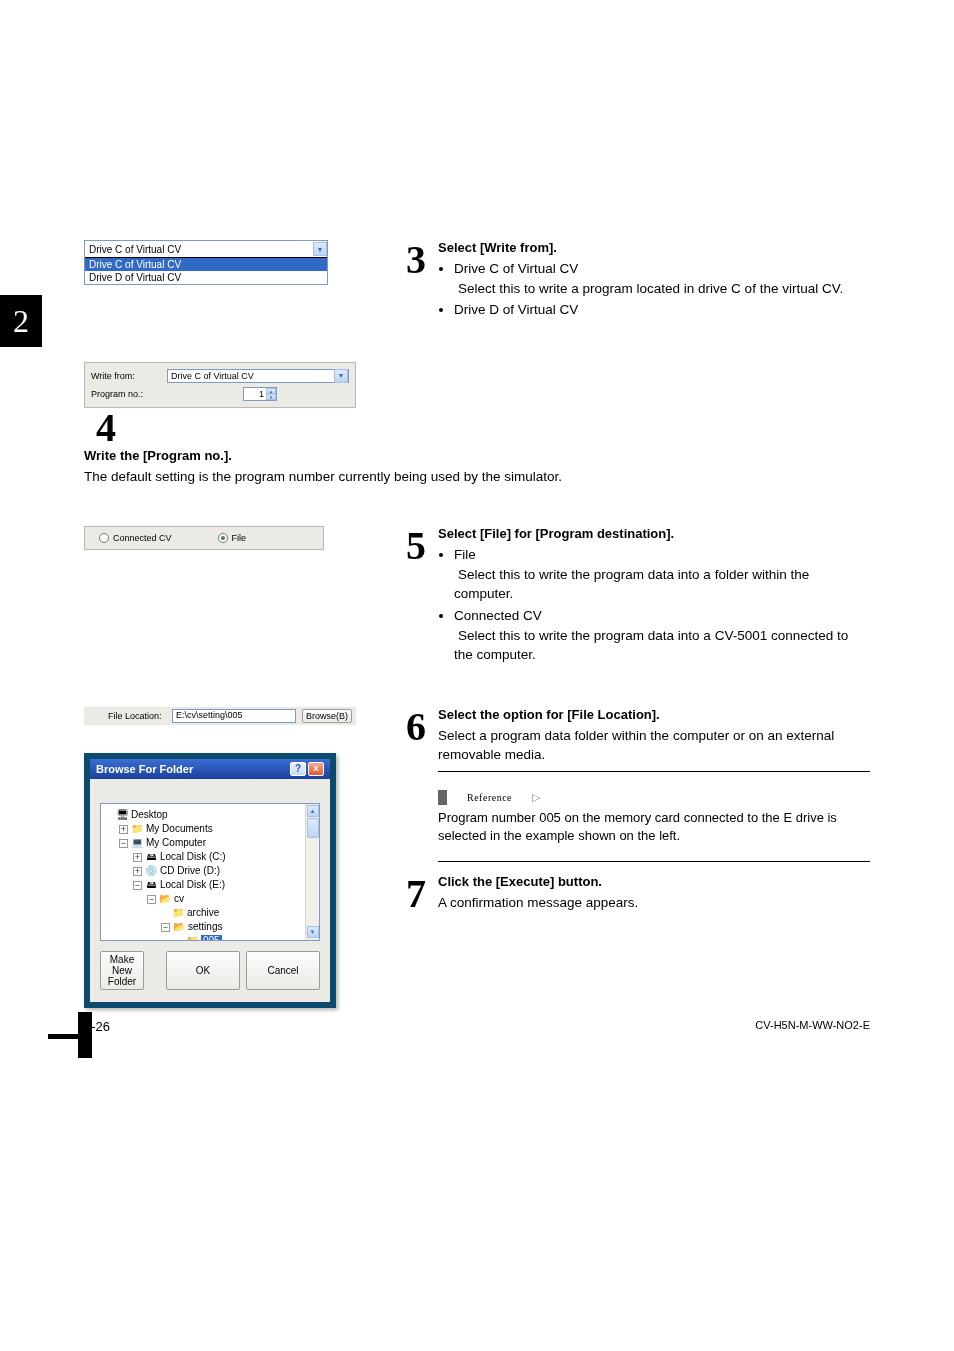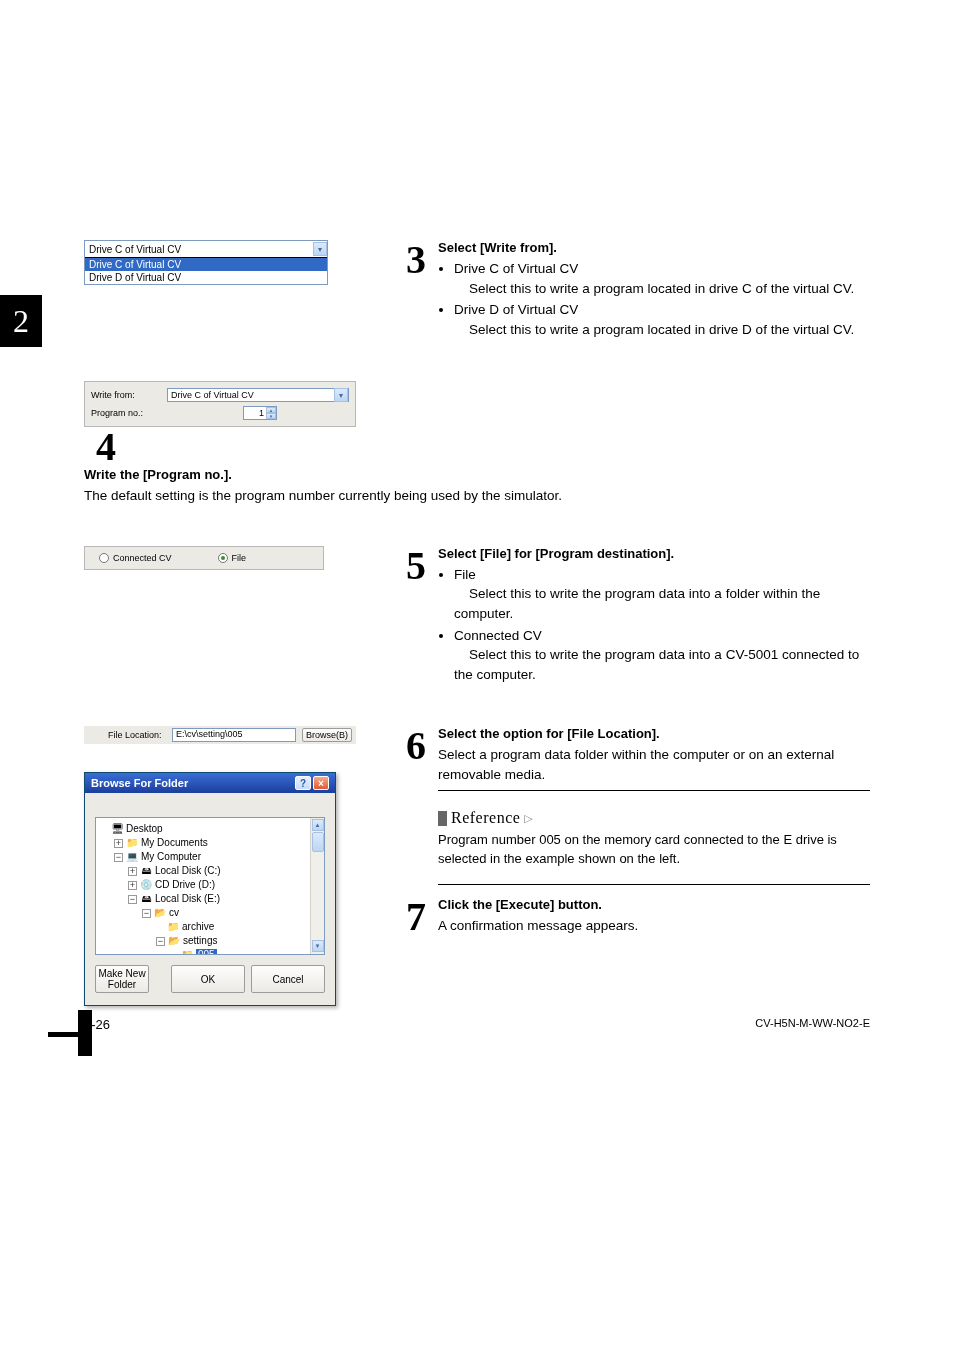--- a/index.html
+++ b/index.html
@@ -59,21 +59,21 @@
     font-weight: bold;
     font-size: 13px;
     margin-bottom: 4px;
   }
   .step-body {
     font-size: 13.5px;
     line-height: 1.45;
   }
   .step-body ul { margin: 0; padding-left: 16px; }
   .step-body ul li { margin-bottom: 2px; list-style: disc; }
-  .step-body .sub { margin-left: 15px; text-align: right; }
+  .step-body .sub { margin-left: 4px; text-align: right; }
   
   .combo {
     width: 244px;
     border: 1px solid #7d9bc1;
     font-family: Tahoma, Geneva, sans-serif;
     font-size: 10px;
     background: #fff;
   }
   .combo-top {
     display: flex;
@@ -202,21 +202,21 @@
     background: linear-gradient(#fdfdfd,#eceae5);
     border: 1px solid #9c9c9c;
     border-radius: 2px;
     font-size: 9px;
     padding: 1px 3px;
     font-family: Tahoma, Geneva, sans-serif;
   }
   
   .dialog {
     width: 252px;
-    border: 1px solid #0c4a6e;
+    border: 6px solid #0c4a6e;
     margin-top: 28px;
     background: #eceae5;
     font-family: Tahoma, Geneva, sans-serif;
     font-size: 10px;
     box-shadow: 2px 2px 4px rgba(0,0,0,0.3);
   }
   .dlg-title {
     background: linear-gradient(#3a6ed5,#1a3e9c);
     color: #fff;
     font-weight: bold;
@@ -331,23 +331,23 @@
     align-items: center;
     margin-bottom: 4px;
     margin-top: 10px;
   }
   .ref-label .bar {
     width: 9px; height: 15px; background: #666;
     display: inline-block;
   }
   .ref-label .txt {
     font-family: Georgia, 'Times New Roman', serif;
-    font-size: 16px;
+    font-size: 10px;
     letter-spacing: 0.5px;
-    padding: 0 4px;
+    padding: 0 20px;
   }
   .ref-label .flag {
     font-size: 11px;
     color: #888;
   }
   .ref-body {
     font-size: 13px;
     line-height: 1.4;
     margin-bottom: 16px;
   }
@@ -405,21 +405,20 @@
     <div class="step-right">
       <div class="step-title">Select [Write from].</div>
       <div class="step-body">
         <ul>
           <li>
             <span>Drive C of Virtual CV</span><br>
             <span class="sub">Select this to write a program located in drive C of the virtual CV.</span>
           </li>
           <li>
             <span>Drive D of Virtual CV</span><br>
-            <span class="sub">Select this to write a program located in drive D of the virtual CV.</span>
           </li>
         </ul>
       </div>
     </div>
   </div>
 
   <div class="step-row" style="margin-top:20px;flex-direction:column;">
     <div class="step-left">
       <div class="form-panel">
         <div class="form-row">

